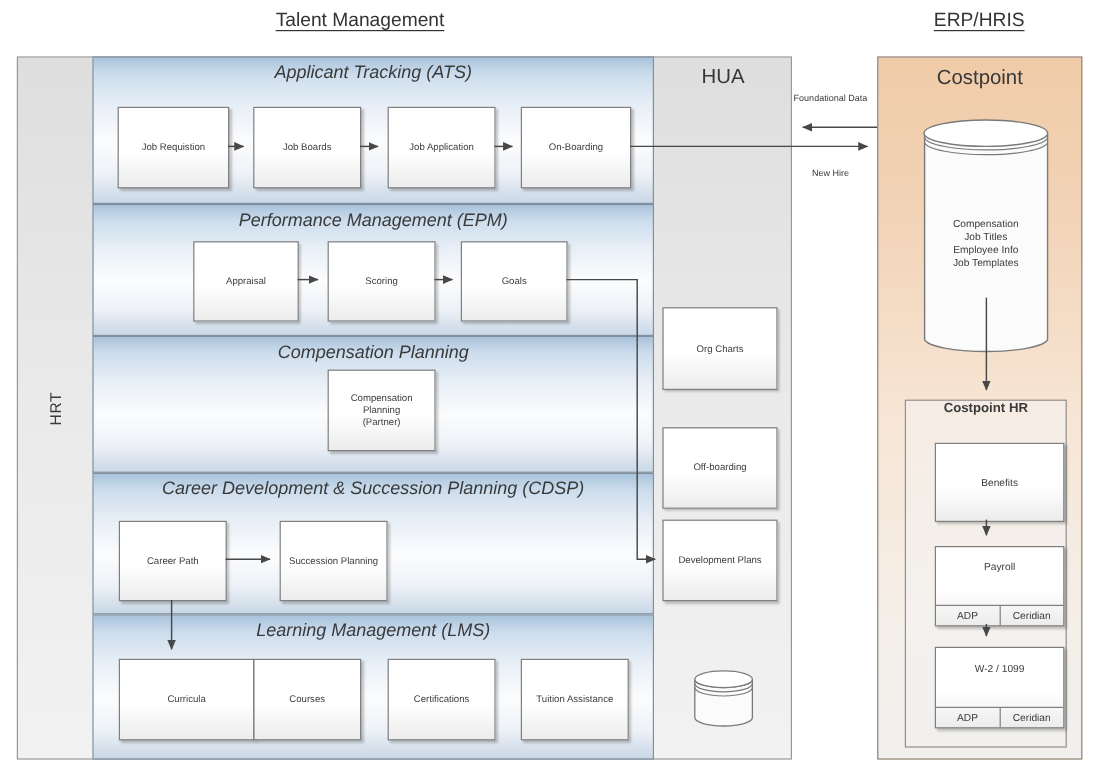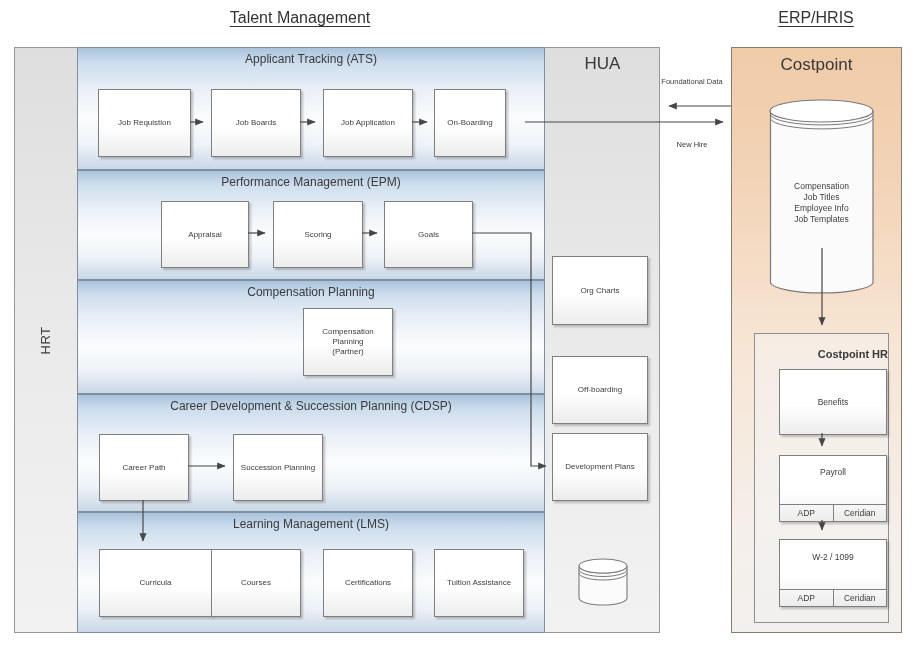--- a/index.html
+++ b/index.html
@@ -23,28 +23,28 @@
     display:flex;align-items:center;justify-content:center;}
   .hrt-col span{transform:rotate(-90deg);font-size:13px;letter-spacing:.5px;}
 
   
   .sections{position:absolute;left:77px;top:47px;width:468px;height:586px;}
   .section{position:relative;width:468px;border:1px solid #7e8f9f;
     background:linear-gradient(180deg,#a9c3db 0%,#cddded 12%,#eaf0f7 35%,
       #fbfcfd 58%,#eef2f7 80%,#c9d7e6 100%);}
   .sec-ats{height:123px;} .sec-epm{height:110px;} .sec-comp{height:114px;}
   .sec-cdsp{height:118px;} .sec-lms{height:121px;}
-  .sec-title{padding-top:4px;text-align:center;font-size:12px;color:#3a3a3a;}
+  .sec-title{padding-top:4px;text-align:center;font-size:15px;color:#3a3a3a;font-style:italic;}
 
   
   .sbox{position:absolute;display:flex;align-items:center;justify-content:center;
     text-align:center;font-size:8px;line-height:10px;color:#3c3c3c;
     background:linear-gradient(180deg,#ffffff 55%,#ececec 100%);
     border:1px solid var(--boxborder);box-shadow:2px 2px 2px rgba(0,0,0,.22);}
-  .sbox-narrow{padding:0 17px;margin-left:30px;}
+  .sbox-narrow{padding:0 17px;}
 
   
   .hua-title{position:absolute;left:545px;top:54px;width:115px;text-align:center;
     font-size:17px;color:#383838;}
   .hua-box{left:552px;width:96px;}
 
   
   .conn-label{position:absolute;left:653px;width:78px;text-align:center;
     font-size:7.5px;line-height:10px;color:#3c3c3c;}
 
@@ -54,21 +54,21 @@
     background:linear-gradient(180deg,#f0cba8 0%,#f2d3b6 22%,#f7e6d6 52%,
       #f4efe9 82%,#f2f0ee 100%);}
   .cp-title{padding-top:7px;text-align:center;font-size:17px;color:#383838;}
   .cyl{position:absolute;}
   .cyl svg{position:absolute;left:0;top:0;}
   .cyl-text{position:absolute;left:0;top:42%;width:100%;text-align:center;
     font-size:8.5px;line-height:11px;color:#3c3c3c;}
   .cp-hr{position:absolute;left:22px;top:285px;width:135px;height:290px;
     border:1px solid var(--panelborder);
     background:linear-gradient(180deg,#f6ece3 0%,#f4f1ee 60%,#f1f0ef 100%);}
-  .cp-hr-title{padding-top:14px;text-align:right;font-size:11px;font-weight:600;color:#3a3a3a;}
+  .cp-hr-title{padding-top:0;text-align:center;font-size:11px;font-weight:600;color:#3a3a3a;}
   .vend-box{position:absolute;left:24px;width:108px;background:linear-gradient(180deg,#ffffff 55%,#ececec 100%);
     border:1px solid var(--boxborder);box-shadow:2px 2px 2px rgba(0,0,0,.22);
     display:flex;flex-direction:column;}
   .vend-label{flex:1;display:flex;align-items:center;justify-content:center;
     font-size:8.5px;color:#3c3c3c;}
   .vend-row{height:17px;display:flex;border-top:1px solid var(--boxborder);margin-top:16px;}
   .vend-cell{flex:1;display:flex;align-items:center;justify-content:center;
     font-size:8.5px;color:#3c3c3c;}
   .vend-cell + .vend-cell{border-left:1px solid var(--boxborder);}
 
@@ -88,21 +88,21 @@
     <span>HRT</span>
   </div>
 
   <div class="sections">
 
     <div class="section sec-ats">
       <div class="sec-title">Applicant Tracking (ATS)</div>
       <div class="sbox" style="left:20px;top:41px;width:93px;height:68px;">Job Requistion</div>
       <div class="sbox" style="left:133px;top:41px;width:90px;height:68px;">Job Boards</div>
       <div class="sbox" style="left:245px;top:41px;width:90px;height:68px;">Job Application</div>
-      <div class="sbox" style="left:356px;top:41px;width:72px;height:68px;">On-Boarding</div>
+      <div class="sbox" style="left:356px;top:41px;width:92px;height:68px;">On-Boarding</div>
     </div>
 
     <div class="section sec-epm">
       <div class="sec-title">Performance Management (EPM)</div>
       <div class="sbox" style="left:83px;top:30px;width:88px;height:67px;">Appraisal</div>
       <div class="sbox" style="left:195px;top:30px;width:90px;height:67px;">Scoring</div>
       <div class="sbox" style="left:306px;top:30px;width:89px;height:67px;">Goals</div>
     </div>
 
     <div class="section sec-comp">

